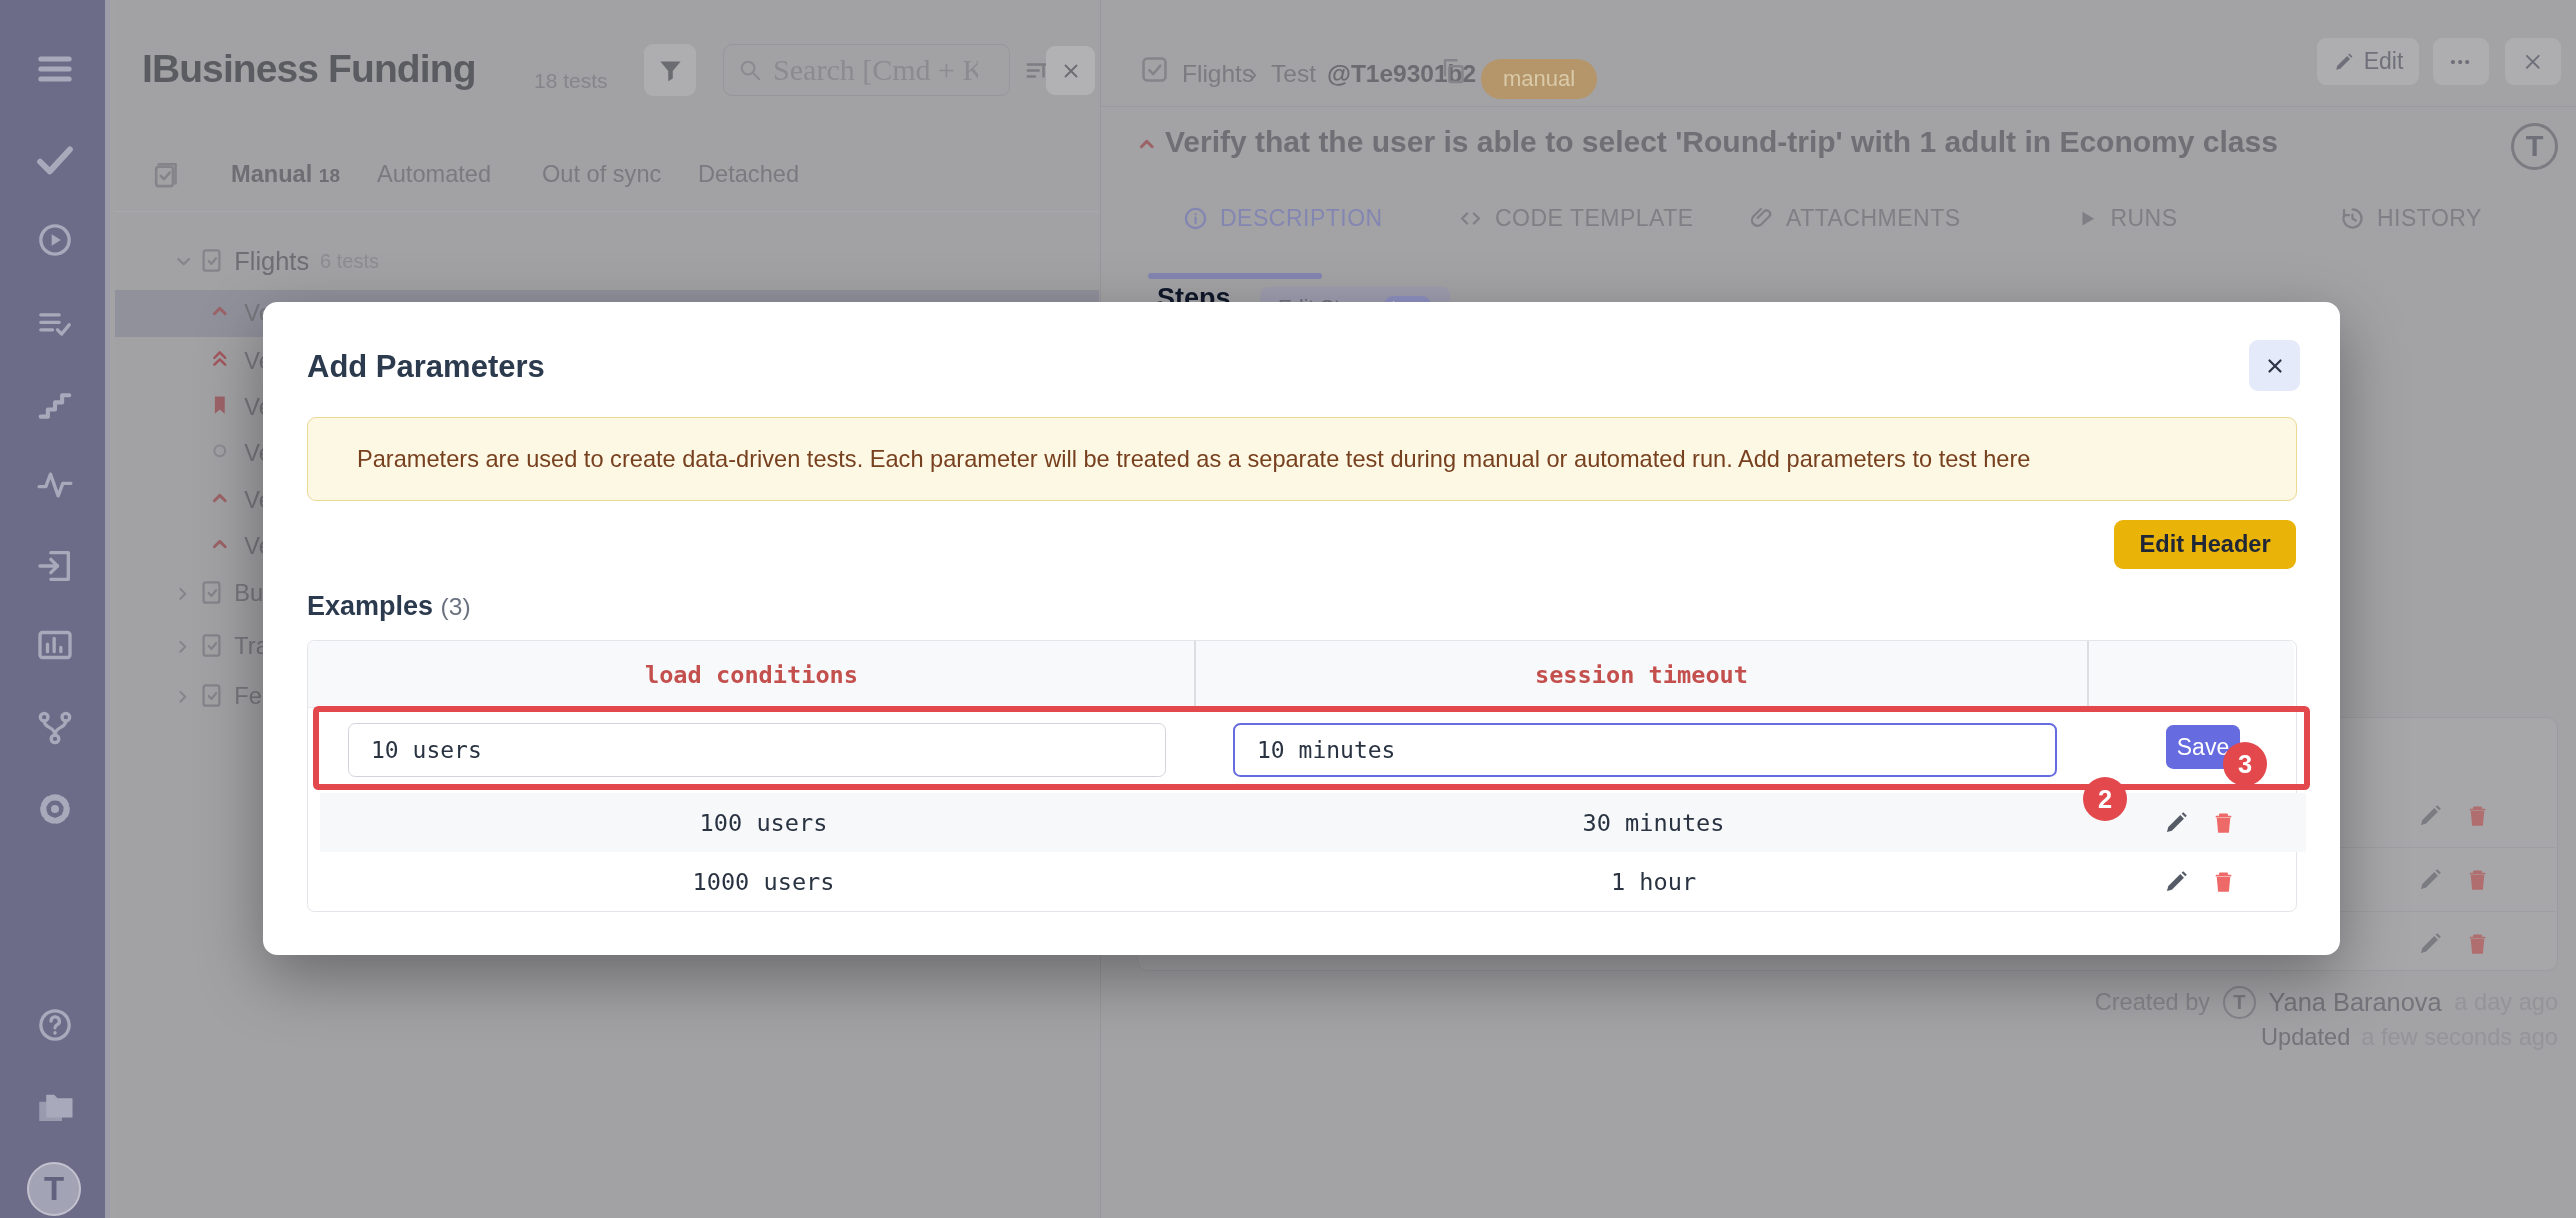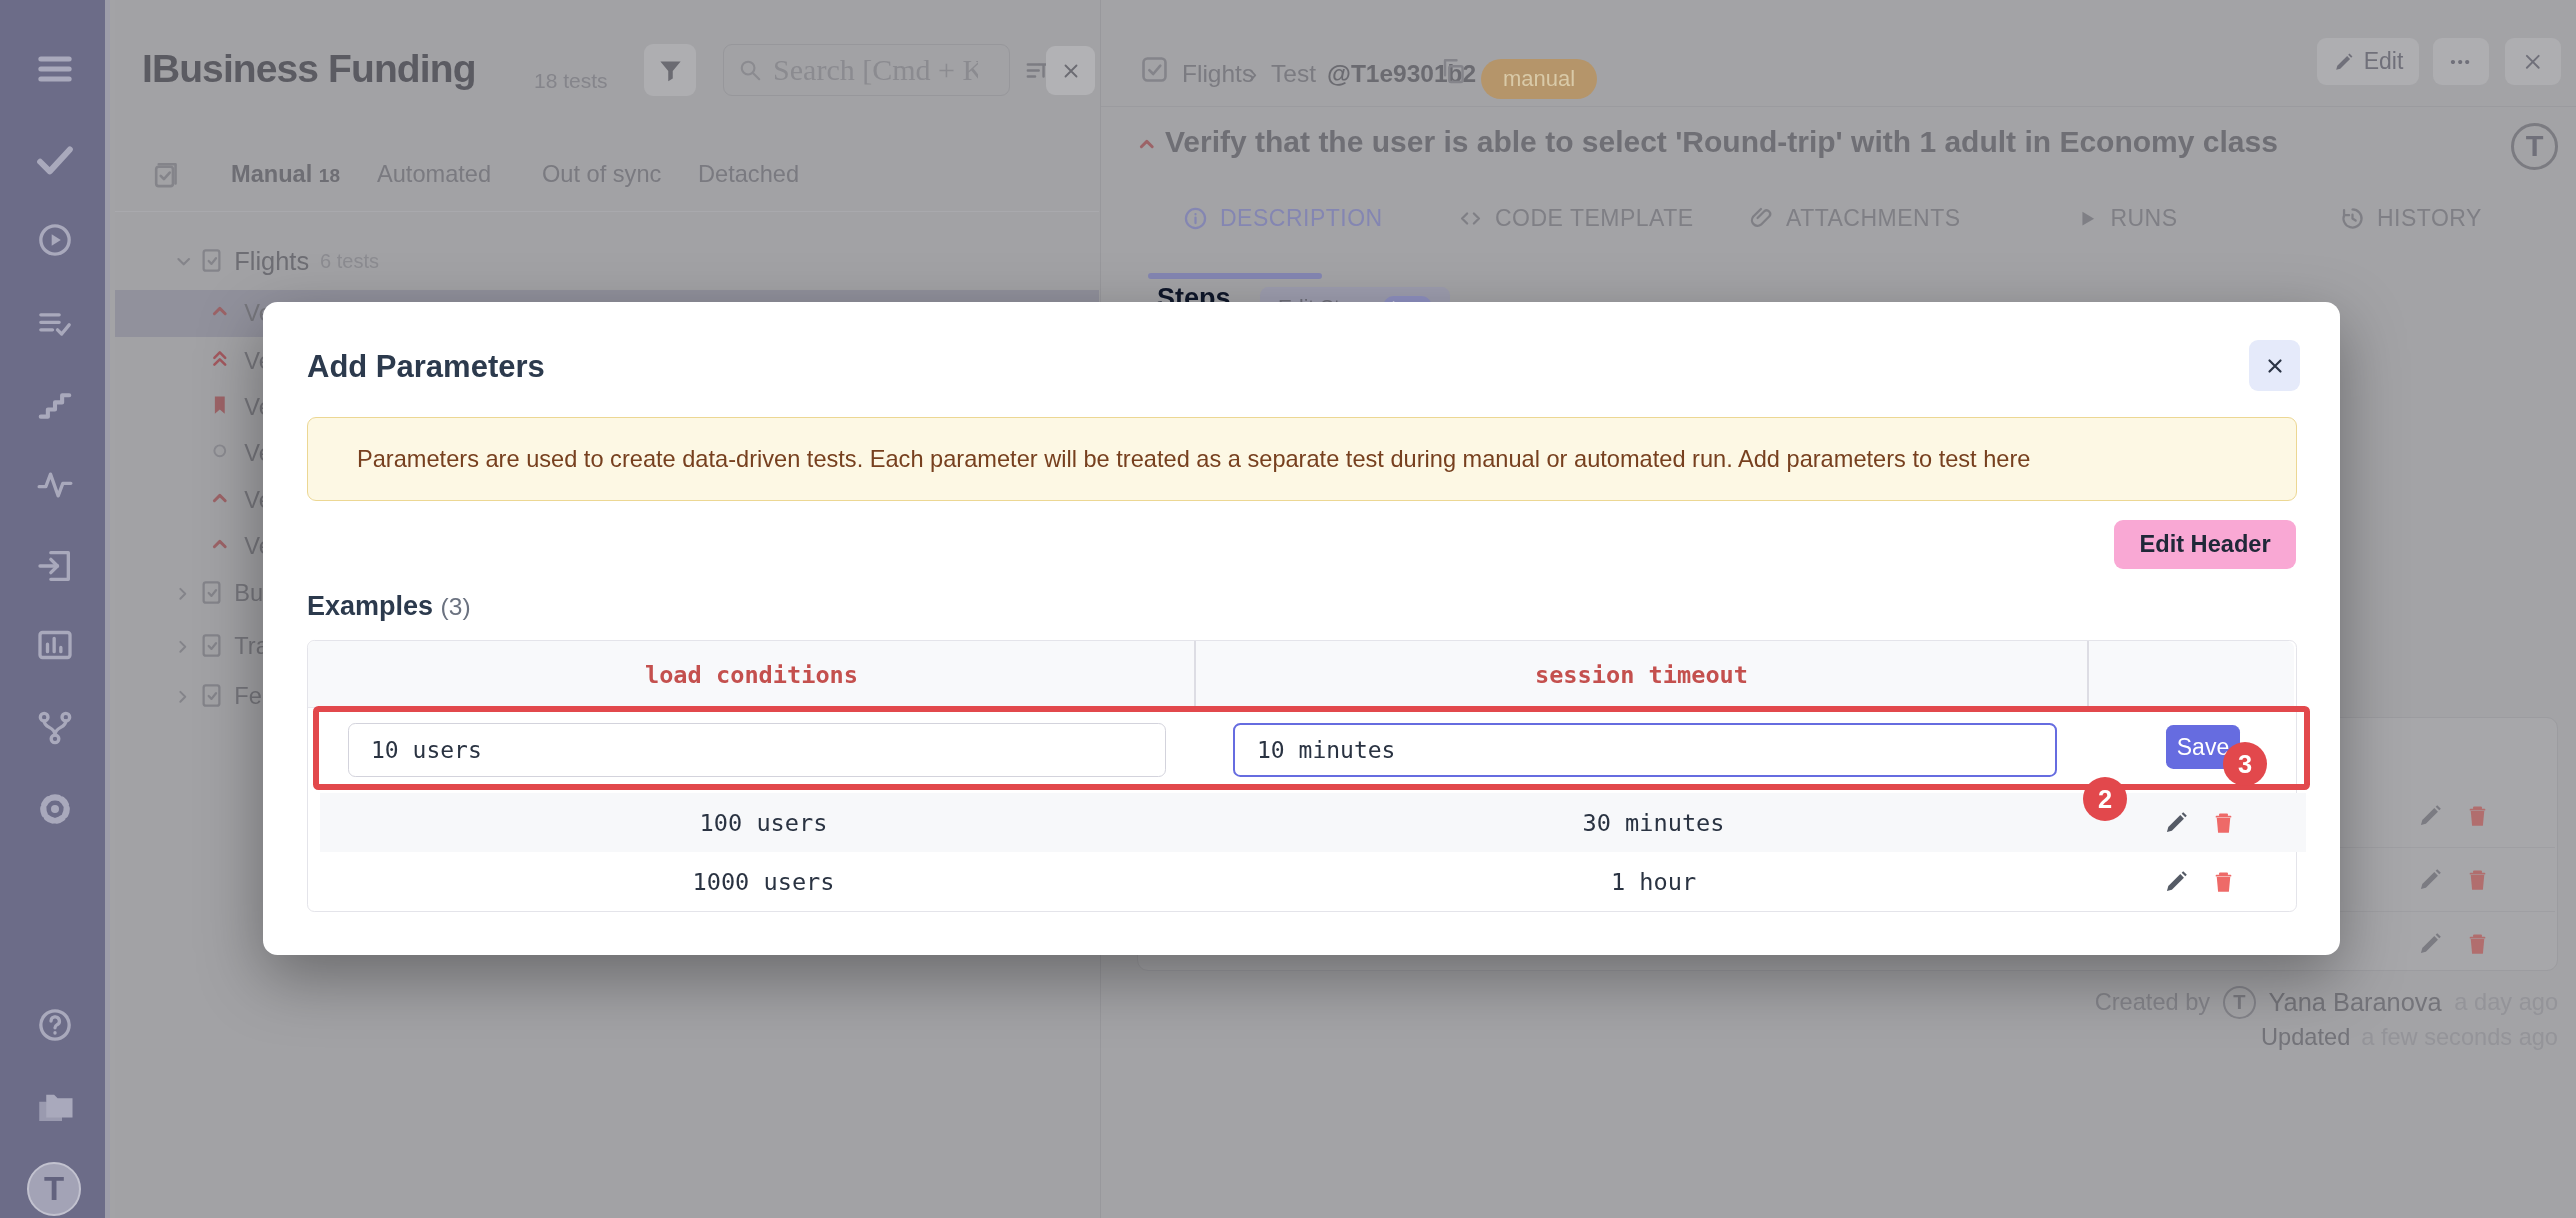--- a/index.html
+++ b/index.html
@@ -57,21 +57,21 @@
     display:flex;align-items:center;justify-content:center;}
 
   
   .modal{left:263px;top:302px;width:2077px;height:653px;background:#ffffff;border-radius:14.5px;z-index:10;
     box-shadow:0 22px 64px rgba(0,0,0,.35);}
   .m-title{left:44px;top:47px;font-size:31px;font-weight:bold;color:#2c3a4d;text-align:center;}
   .m-close{right:40px;top:38px;width:51px;height:51px;background:#e5eafa;border-radius:9px;color:#2b3445;
     display:flex;align-items:center;justify-content:center;cursor:pointer;}
   .m-banner{left:44px;top:115px;width:1990px;height:84px;background:#fdf8e4;border:1.8px solid #ecd793;border-radius:9px;
     display:flex;align-items:center;padding-left:49px;font-size:23.6px;color:#77401f;}
-  .m-editheader{right:44px;top:218px;height:49px;padding:0 25.4px;background:#f9a8d4;border-radius:9px;
+  .m-editheader{right:44px;top:218px;height:49px;padding:0 25.4px;background:#eab308;border-radius:9px;
     display:flex;align-items:center;font-size:23.6px;color:#202838;font-weight:bold;}
   .m-examples{left:44px;top:289px;font-size:27px;font-weight:bold;color:#2c3a4d;}
   .m-examples .cnt{font-weight:normal;color:#6b7280;font-size:24.5px;}
   .m-table{left:44px;top:338px;width:1990px;height:272px;border:1.8px solid #e4e4ea;border-radius:7.3px;background:#fff;
     font-family:"DejaVu Sans Mono",monospace;}
   .t-head{position:absolute;left:0;top:0;width:1986px;height:67px;background:#f8f9fb;border-bottom:1.8px solid #e9e9ef;
     border-radius:7.3px 7.3px 0 0;}
   .t-head .c1,.t-head .c2{position:absolute;top:0;height:67px;display:flex;align-items:center;justify-content:center;
     font-size:23.6px;font-weight:bold;color:#c4504e;}
   .c1{left:0;width:887px;} .c2{left:887px;width:893px;}

